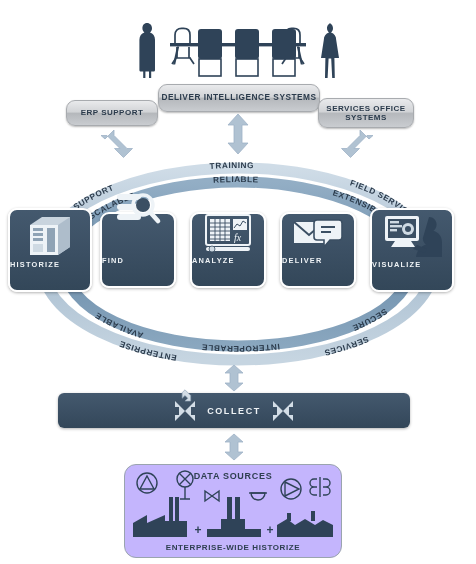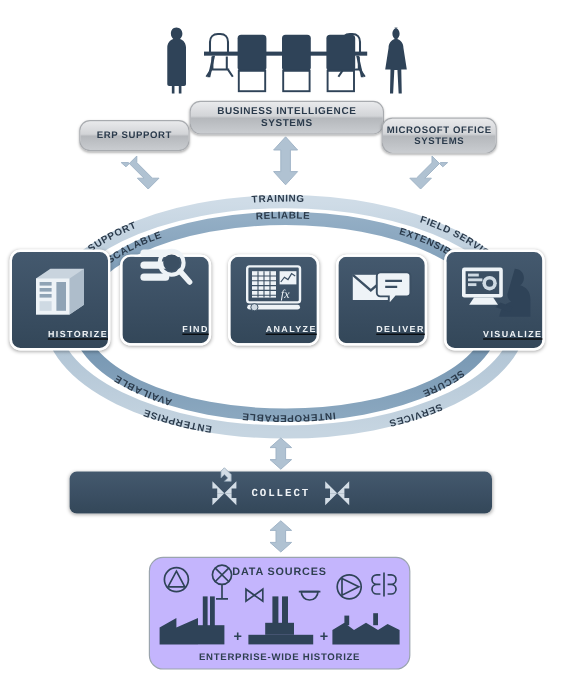--- a/index.html
+++ b/index.html
@@ -27,39 +27,39 @@
   }
   #box-bi{left:158px;top:84px;width:160px;height:26px;font-size:8.3px;}
   #box-erp{left:66px;top:100px;width:90px;height:24px;font-size:8px;}
   #box-ms{left:318px;top:98px;width:94px;height:28px;font-size:8px;}
 
   
   .card{
     background:linear-gradient(to bottom,#44596e 0%,#3b4f63 55%,#334759 100%);
     border:2px solid #ffffff;border-radius:9px;
     box-shadow:0 1px 3px rgba(0,0,0,.30);
-    display:flex;flex-direction:column;align-items:flex-end;justify-content:flex-end;
-    padding-bottom:7px;box-sizing:border-box;text-decoration:underline;
+    display:flex;flex-direction:column;align-items:flex-start;justify-content:flex-end;
+    padding-bottom:21px;box-sizing:border-box;
   }
   .card .lbl{
     color:#eef2f5;font-size:7.4px;font-weight:bold;letter-spacing:1.2px;
   }
   .card .ico{flex:1;display:flex;align-items:center;justify-content:center;width:100%;}
   #card-historize{left:8px;top:208px;width:84px;height:84px;}
   #card-find{left:100px;top:212px;width:76px;height:76px;gap:28px;}
   #card-analyze{left:190px;top:212px;width:76px;height:76px;}
   #card-deliver{left:280px;top:212px;width:76px;height:76px;}
   #card-visualize{left:370px;top:208px;width:84px;height:84px;}
 
   
   #collect-bar{
     left:58px;top:393px;width:352px;height:35px;
     background:linear-gradient(to bottom,#44596e 0%,#3b4f63 55%,#334759 100%);
     border-radius:6px;box-shadow:0 1px 3px rgba(0,0,0,.3);
-    display:flex;align-items:center;justify-content:center;gap:9px;font-family:Liberation Mono, monospace;
+    display:flex;align-items:center;justify-content:center;gap:9px;
   }
   #collect-bar .lbl{color:#eef2f5;font-size:9px;font-weight:bold;letter-spacing:1.6px;}
 
   
   #ds-panel{
     left:124px;top:464px;width:216px;height:92px;
     border:1.3px solid #9aa4ae;border-radius:12px;background:#c4b5fd;
   }
   #ds-title{left:0;top:6px;width:216px;text-align:center;
     font-size:9px;font-weight:bold;letter-spacing:.7px;color:#2e3f50;}
@@ -99,23 +99,23 @@
         <rect x="68" y="15" width="24" height="30" rx="3" fill="#2f4358"></rect>
         <rect x="69" y="45" width="22" height="17" fill="none" stroke="#2f4358" stroke-width="1.6"></rect>
         <rect x="105" y="15" width="24" height="30" rx="3" fill="#2f4358"></rect>
         <rect x="106" y="45" width="22" height="17" fill="none" stroke="#2f4358" stroke-width="1.6"></rect>
         <rect x="142" y="15" width="24" height="30" rx="3" fill="#2f4358"></rect>
         <rect x="143" y="45" width="22" height="17" fill="none" stroke="#2f4358" stroke-width="1.6"></rect>
       </g>
     </svg>
   </div>
 
-  <div class="abs sysbox" id="box-bi">BUSINESS INTELLIGENCE SYSTEMS</div>
+  <div class="abs sysbox" id="box-bi">DELIVER INTELLIGENCE SYSTEMS</div>
   <div class="abs sysbox" id="box-erp">ERP SUPPORT</div>
-  <div class="abs sysbox" id="box-ms">MICROSOFT OFFICE SYSTEMS</div>
+  <div class="abs sysbox" id="box-ms">SERVICES OFFICE SYSTEMS</div>
 
   <div class="abs" style="left:100px;top:126px;">
     <svg width="44" height="42" viewBox="0 0 44 42">
       <path d="M5 13 L14 4 L14 9.5 L27 22.5 L32.5 22.5 L23.5 31.5 L14.5 22.5 L20 22.5 L7 9.5 L1 9.5 Z" fill="#b0c2d2" stroke="#9fb3c6" stroke-width=".8"></path>
     </svg>
   </div>
   <div class="abs" style="left:226px;top:113px;">
     <svg width="24" height="42" viewBox="0 0 24 42">
       <path d="M12 1 L22 12 L16 12 L16 30 L22 30 L12 41 L2 30 L8 30 L8 12 L2 12 Z" fill="#b0c2d2" stroke="#9fb3c6" stroke-width=".8"></path>
     </svg>

